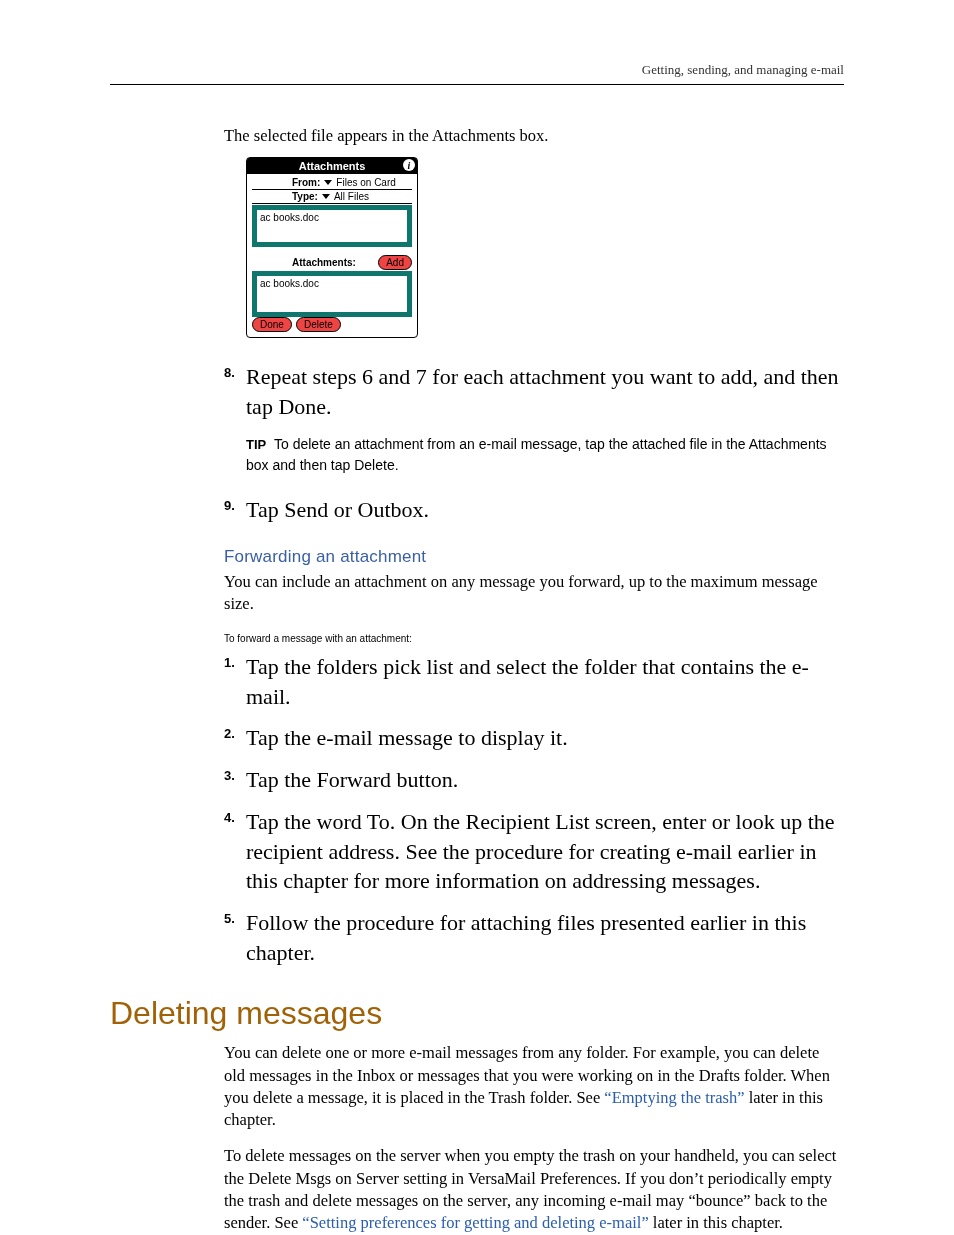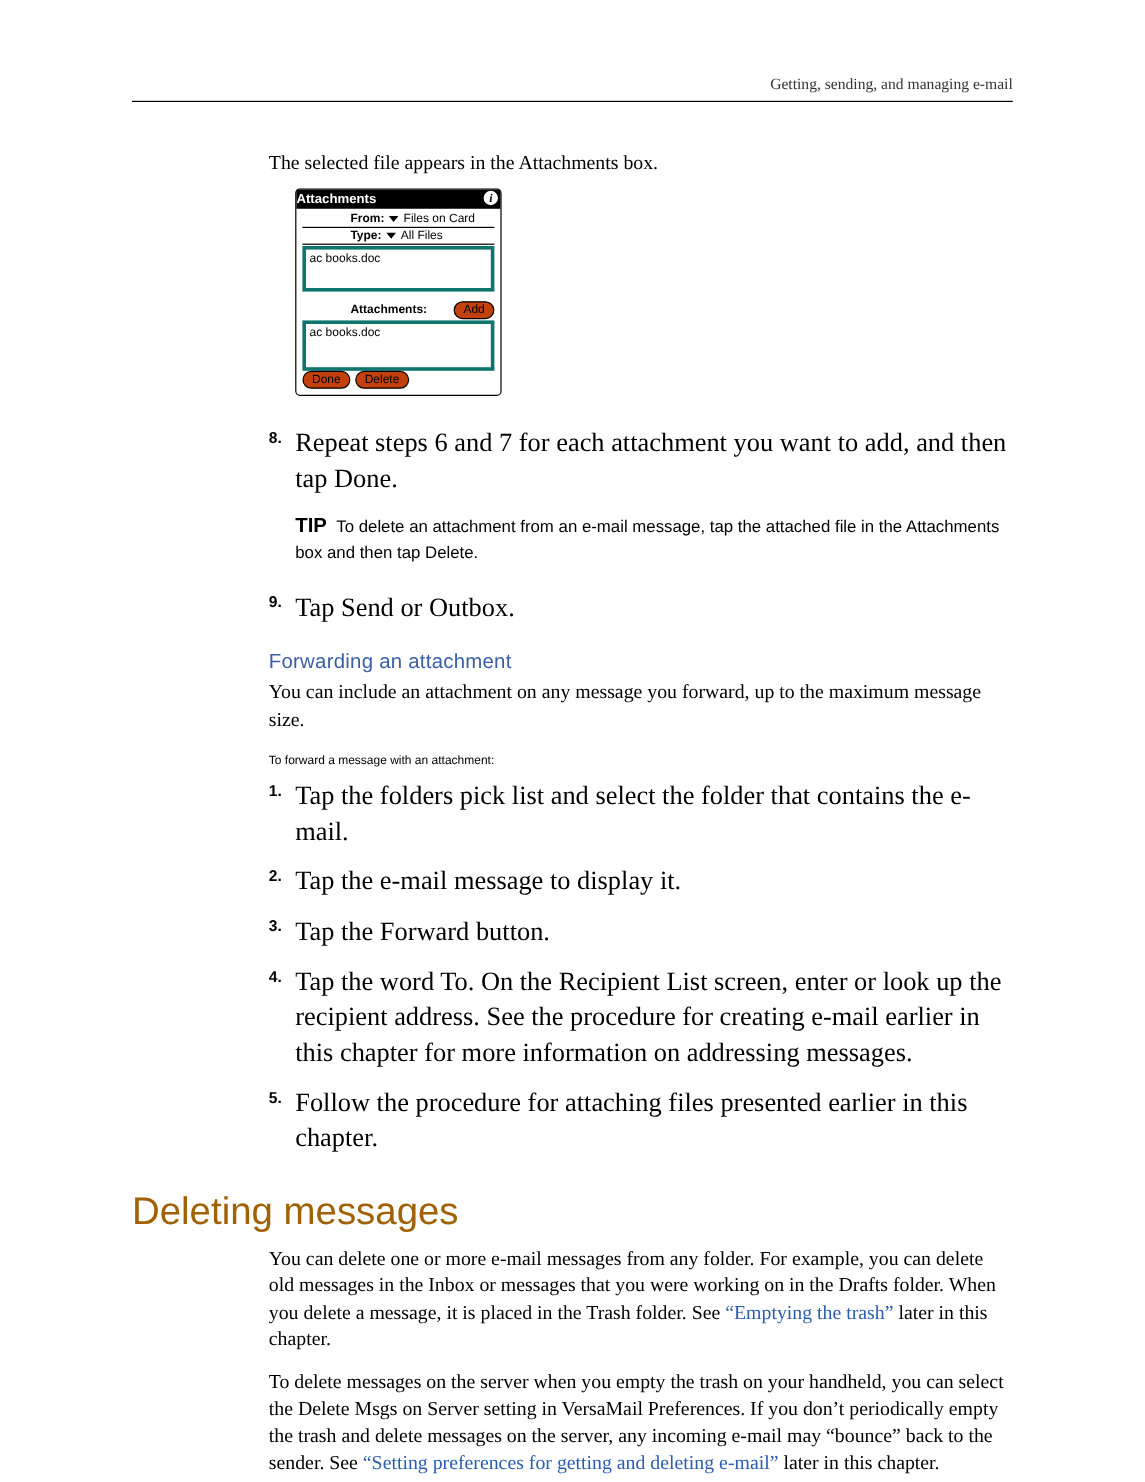--- a/index.html
+++ b/index.html
@@ -59,21 +59,21 @@
     line-height: 1.35;
   }
   .ol-sans {
     font-family: Arial, Helvetica, sans-serif;
     font-size: 14px;
     line-height: 1.45;
   }
   .tip-label {
     font-family: Arial, Helvetica, sans-serif;
     font-weight: bold;
-    font-size: 17px;
+    font-size: 13px;
   }
   .subhead-blue {
     font-family: "Arial Narrow", Arial, Helvetica, sans-serif;
     font-stretch: condensed;
     color: #3a5fa5;
     font-size: 17px;
     letter-spacing: 0.2px;
     margin: 22px 0 4px 0;
   }
   .subhead-black {
@@ -110,21 +110,21 @@
     font-size: 10px;
     line-height: 1.1;
     background: #fff;
   }
   .palm-title {
     background: #000;
     color: #fff;
     font-weight: bold;
     display: flex;
     align-items: center;
-    justify-content: flex-start;
+    justify-content: center;
     position: relative;
     padding: 2px 0;
     font-size: 11px;
     border-top-left-radius: 2px;
     border-top-right-radius: 2px;
   }
   .palm-info {
     position: absolute;
     right: 2px;
     top: 1px;
@@ -151,38 +151,38 @@
   .palm-row.under { border-bottom: 1px solid #000; }
   .palm-label { font-weight: bold; padding-left: 40px; }
   .palm-tri {
     display: inline-block;
     width: 0; height: 0;
     border-left: 4px solid transparent;
     border-right: 4px solid transparent;
     border-top: 5px solid #000;
   }
   .palm-listbox {
-    border: 3px solid #0f766e;
+    border: 5px solid #0f766e;
     height: 28px;
     padding: 2px 3px;
     margin-top: 1px;
     overflow: hidden;
   }
   .palm-sec {
     display: flex;
     justify-content: space-between;
     align-items: center;
     margin-top: 8px;
   }
   .palm-btn {
     border: 1px solid #000;
     border-radius: 8px;
     padding: 0 7px;
     font-size: 10px;
-    background: #c2410c;
+    background: #ef4444;
     display: inline-block;
     line-height: 13px;
     text-align: right;
   }
   .palm-btnrow { display: flex; gap: 4px; }
 </style>
 </head>
 <body>
 
 <div class="page">

